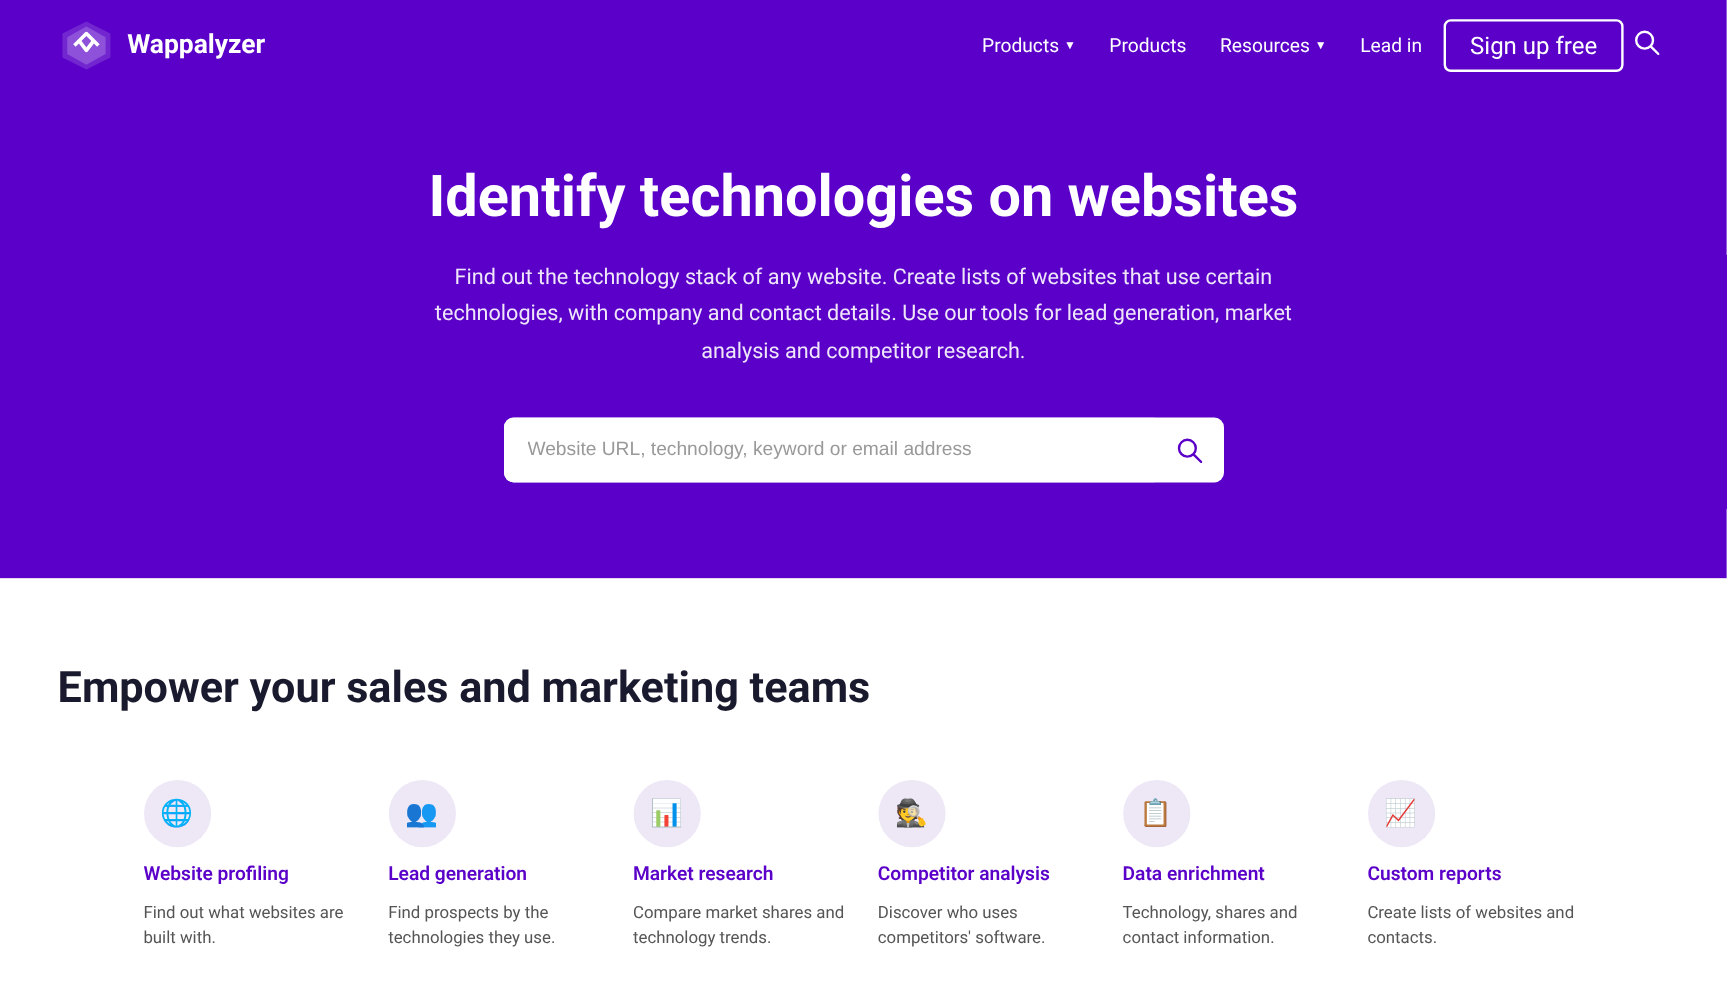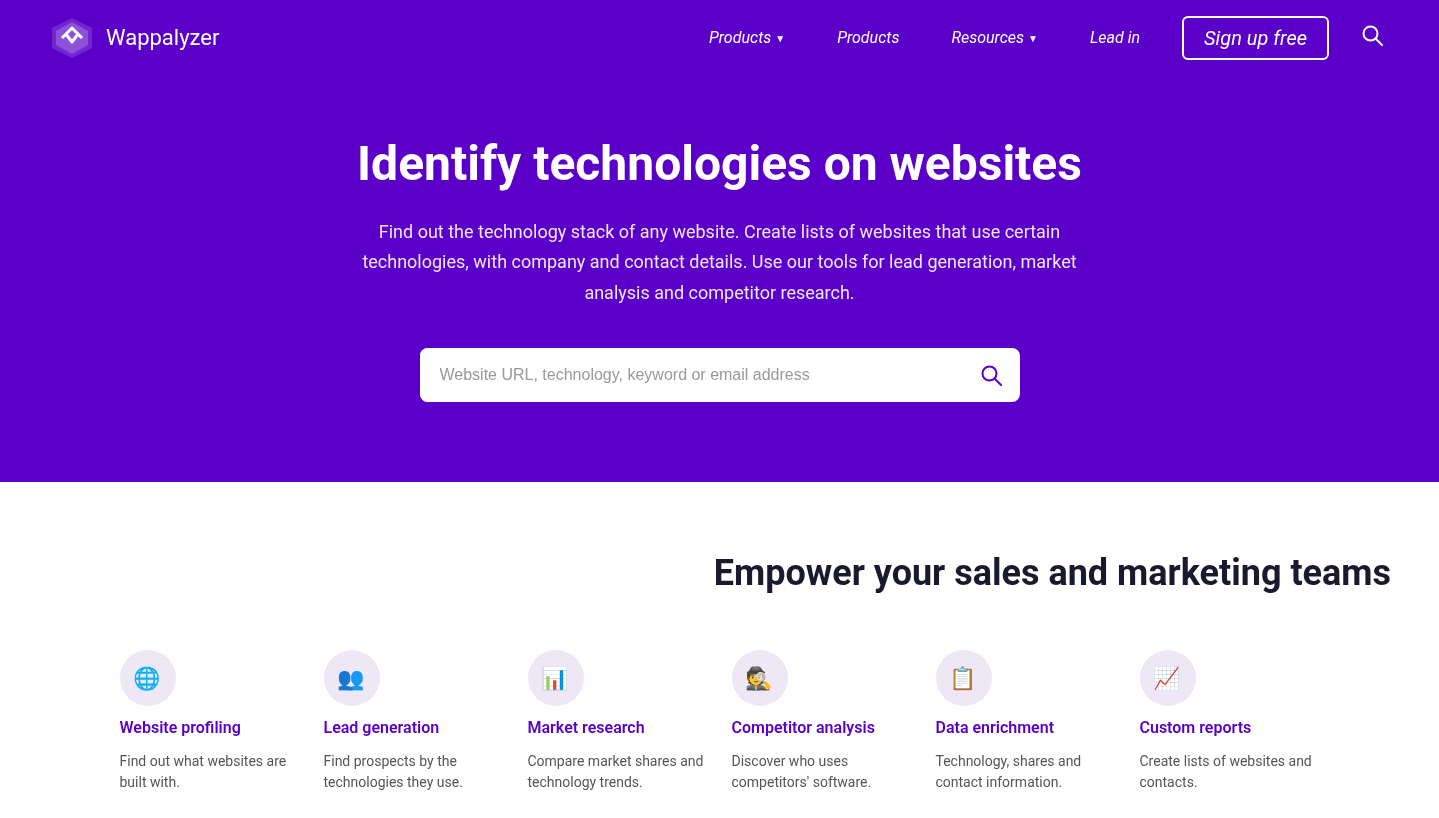--- a/index.html
+++ b/index.html
@@ -20,27 +20,26 @@
       gap: 10px;
       cursor: pointer;
     }
     .logo-icon {
       width: 48px;
       height: 48px;
     }
     .logo-text {
       color: #fff;
       font-size: 22px;
-      font-weight: 400;
+      font-weight: 700;
     }
     .nav {
       display: flex;
       align-items: center;
-      gap: 24px;
-      font-style: italic;
+      gap: 0;
     }
     .nav-item {
       color: #fff;
       font-size: 16px;
       padding: 8px 14px;
       cursor: pointer;
       display: flex;
       align-items: center;
       gap: 4px;
       border-radius: 4px;
@@ -119,21 +118,21 @@
       display: flex;
       align-items: center;
     }
 
     
     .features-section {
       background: #fff;
       padding: 70px 48px 40px;
     }
     .features-title {
-      text-align: right;
+      text-align: left;
       font-size: 36px;
       font-weight: 700;
       color: #1a1a2e;
       margin-bottom: 56px;
     }
     .features-grid {
       display: grid;
       grid-template-columns: repeat(6, 1fr);
       gap: 32px 24px;
       max-width: 1200px;

